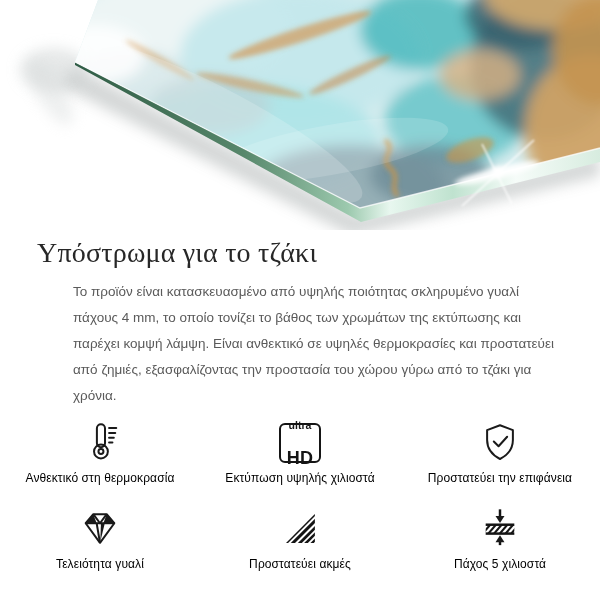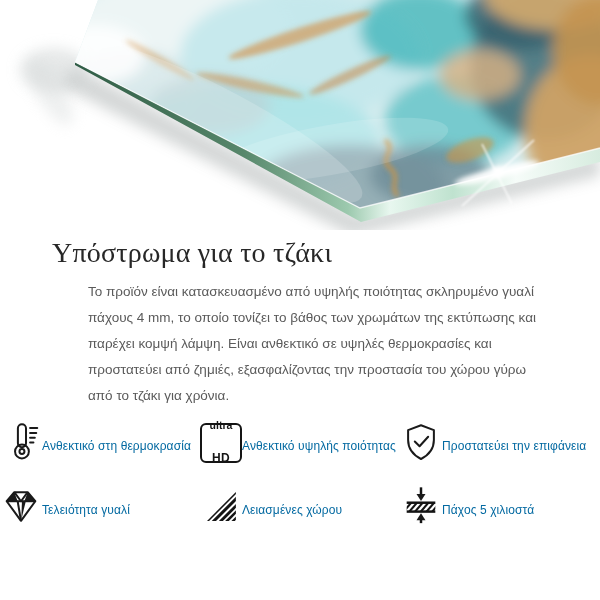--- a/index.html
+++ b/index.html
@@ -5,53 +5,53 @@
   * { box-sizing: border-box; margin: 0; padding: 0; }
   html, body { background: #ffffff; }
   body {
     width: 600px; height: 600px; overflow: hidden;
     font-family: "Liberation Sans", "DejaVu Sans", sans-serif;
     color: #333;
   }
   .hero { position: relative; width: 600px; height: 230px; background: #fff; }
   .hero svg { display: block; }
 
-  .content { padding: 0 52px; }
+  .content { padding: 0 37px; }
   .title {
     margin-top: 6px;
     font-family: "Liberation Serif", "DejaVu Serif", serif;
     font-weight: 400;
     font-size: 28px; line-height: 34px;
     color: #272727; letter-spacing: .2px;
   }
   .desc {
     margin-top: 9px;
     max-width: 527px;
     font-size: 13.5px; line-height: 26px;
     color: #5a5a5a;
     margin-left: 36px;
   }
   .features {
     margin-top: 12px;
     display: grid;
     grid-template-columns: repeat(3, 1fr);
     row-gap: 22px;
   }
-  .feature { display: flex; flex-direction: row; align-items: center; }
+  .feature { display: flex; flex-direction: column; align-items: center; }
   .icon-box { height: 42px; display: flex; align-items: flex-end; justify-content: center; }
-  .feature-label { margin-top: 8px; font-size: 12px; color: #0369a1; letter-spacing: .1px; white-space: nowrap; }
+  .feature-label { margin-top: 8px; font-size: 12px; color: #000000; letter-spacing: .1px; white-space: nowrap; }
 
   .uhd-box {
     width: 42px; height: 40px;
     border: 2.5px solid #151515; border-radius: 6px;
     display: flex; flex-direction: column; align-items: center; justify-content: center;
     color: #151515; font-weight: 700; background: #fff;
   }
   .uhd-top { font-size: 10.5px; line-height: 11px; }
-  .uhd-bottom { font-size: 12px; line-height: 15px; letter-spacing: .3px; margin-top: 20px; }
+  .uhd-bottom { font-size: 18px; line-height: 15px; letter-spacing: .3px; margin-top: 20px; }
 
   .ic { stroke: #1a1a1a; stroke-width: 2.1; fill: none; }
   .ic-fill { fill: #1a1a1a; stroke: none; }
 </style>
 </head>
 <body>
 
 <div class="hero">
   <svg width="600" height="230" viewBox="0 0 600 230">
     <defs>
@@ -156,21 +156,21 @@
     <div class="feature-label">Ανθεκτικό στη θερμοκρασία</div>
   </div>
 
   <div class="feature">
     <div class="icon-box">
       <div class="uhd-box">
         <span class="uhd-top">ultra</span>
         <span class="uhd-bottom">HD</span>
       </div>
     </div>
-    <div class="feature-label">Ανθεκτικό υψηλής ποιότητας</div>
+    <div class="feature-label">Εκτύπωση υψηλής χιλιοστά</div>
   </div>
 
   <div class="feature">
     <div class="icon-box">
       <svg width="42" height="42" viewBox="0 0 44 44">
         <path class="ic" stroke-linejoin="round" d="M22,4.5 L35.5,9.5 L35.5,20 C35.5,29.5 30,35.8 22,39.8 C14,35.8 8.5,29.5 8.5,20 L8.5,9.5 Z"></path>
         <path class="ic" stroke-width="2.4" stroke-linecap="round" stroke-linejoin="round" d="M15.5,21.5 L20.5,26.5 L29.5,16.5"></path>
       </svg>
     </div>
     <div class="feature-label">Προστατεύει την επιφάνεια</div>
@@ -202,21 +202,21 @@
         <g clip-path="url(#triClip)" stroke="#141414">
           <line x1="2" y1="46" x2="46" y2="2" stroke-width="5"></line>
           <line x1="11" y1="46" x2="46" y2="11" stroke-width="3.4"></line>
           <line x1="19" y1="46" x2="46" y2="19" stroke-width="3.2"></line>
           <line x1="26" y1="46" x2="46" y2="26" stroke-width="3"></line>
           <line x1="33" y1="46" x2="46" y2="33" stroke-width="2.8"></line>
           <line x1="40" y1="46" x2="46" y2="40" stroke-width="2.6"></line>
         </g>
       </svg>
     </div>
-    <div class="feature-label">Λειασμένες χώρου</div>
+    <div class="feature-label">Προστατεύει ακμές</div>
   </div>
 
   <div class="feature">
     <div class="icon-box">
       <svg width="42" height="44" viewBox="0 0 44 44">
         <defs>
             <clipPath id="barClip">
               <rect x="7" y="20" width="30" height="8.5"></rect>
             </clipPath>
           </defs>

